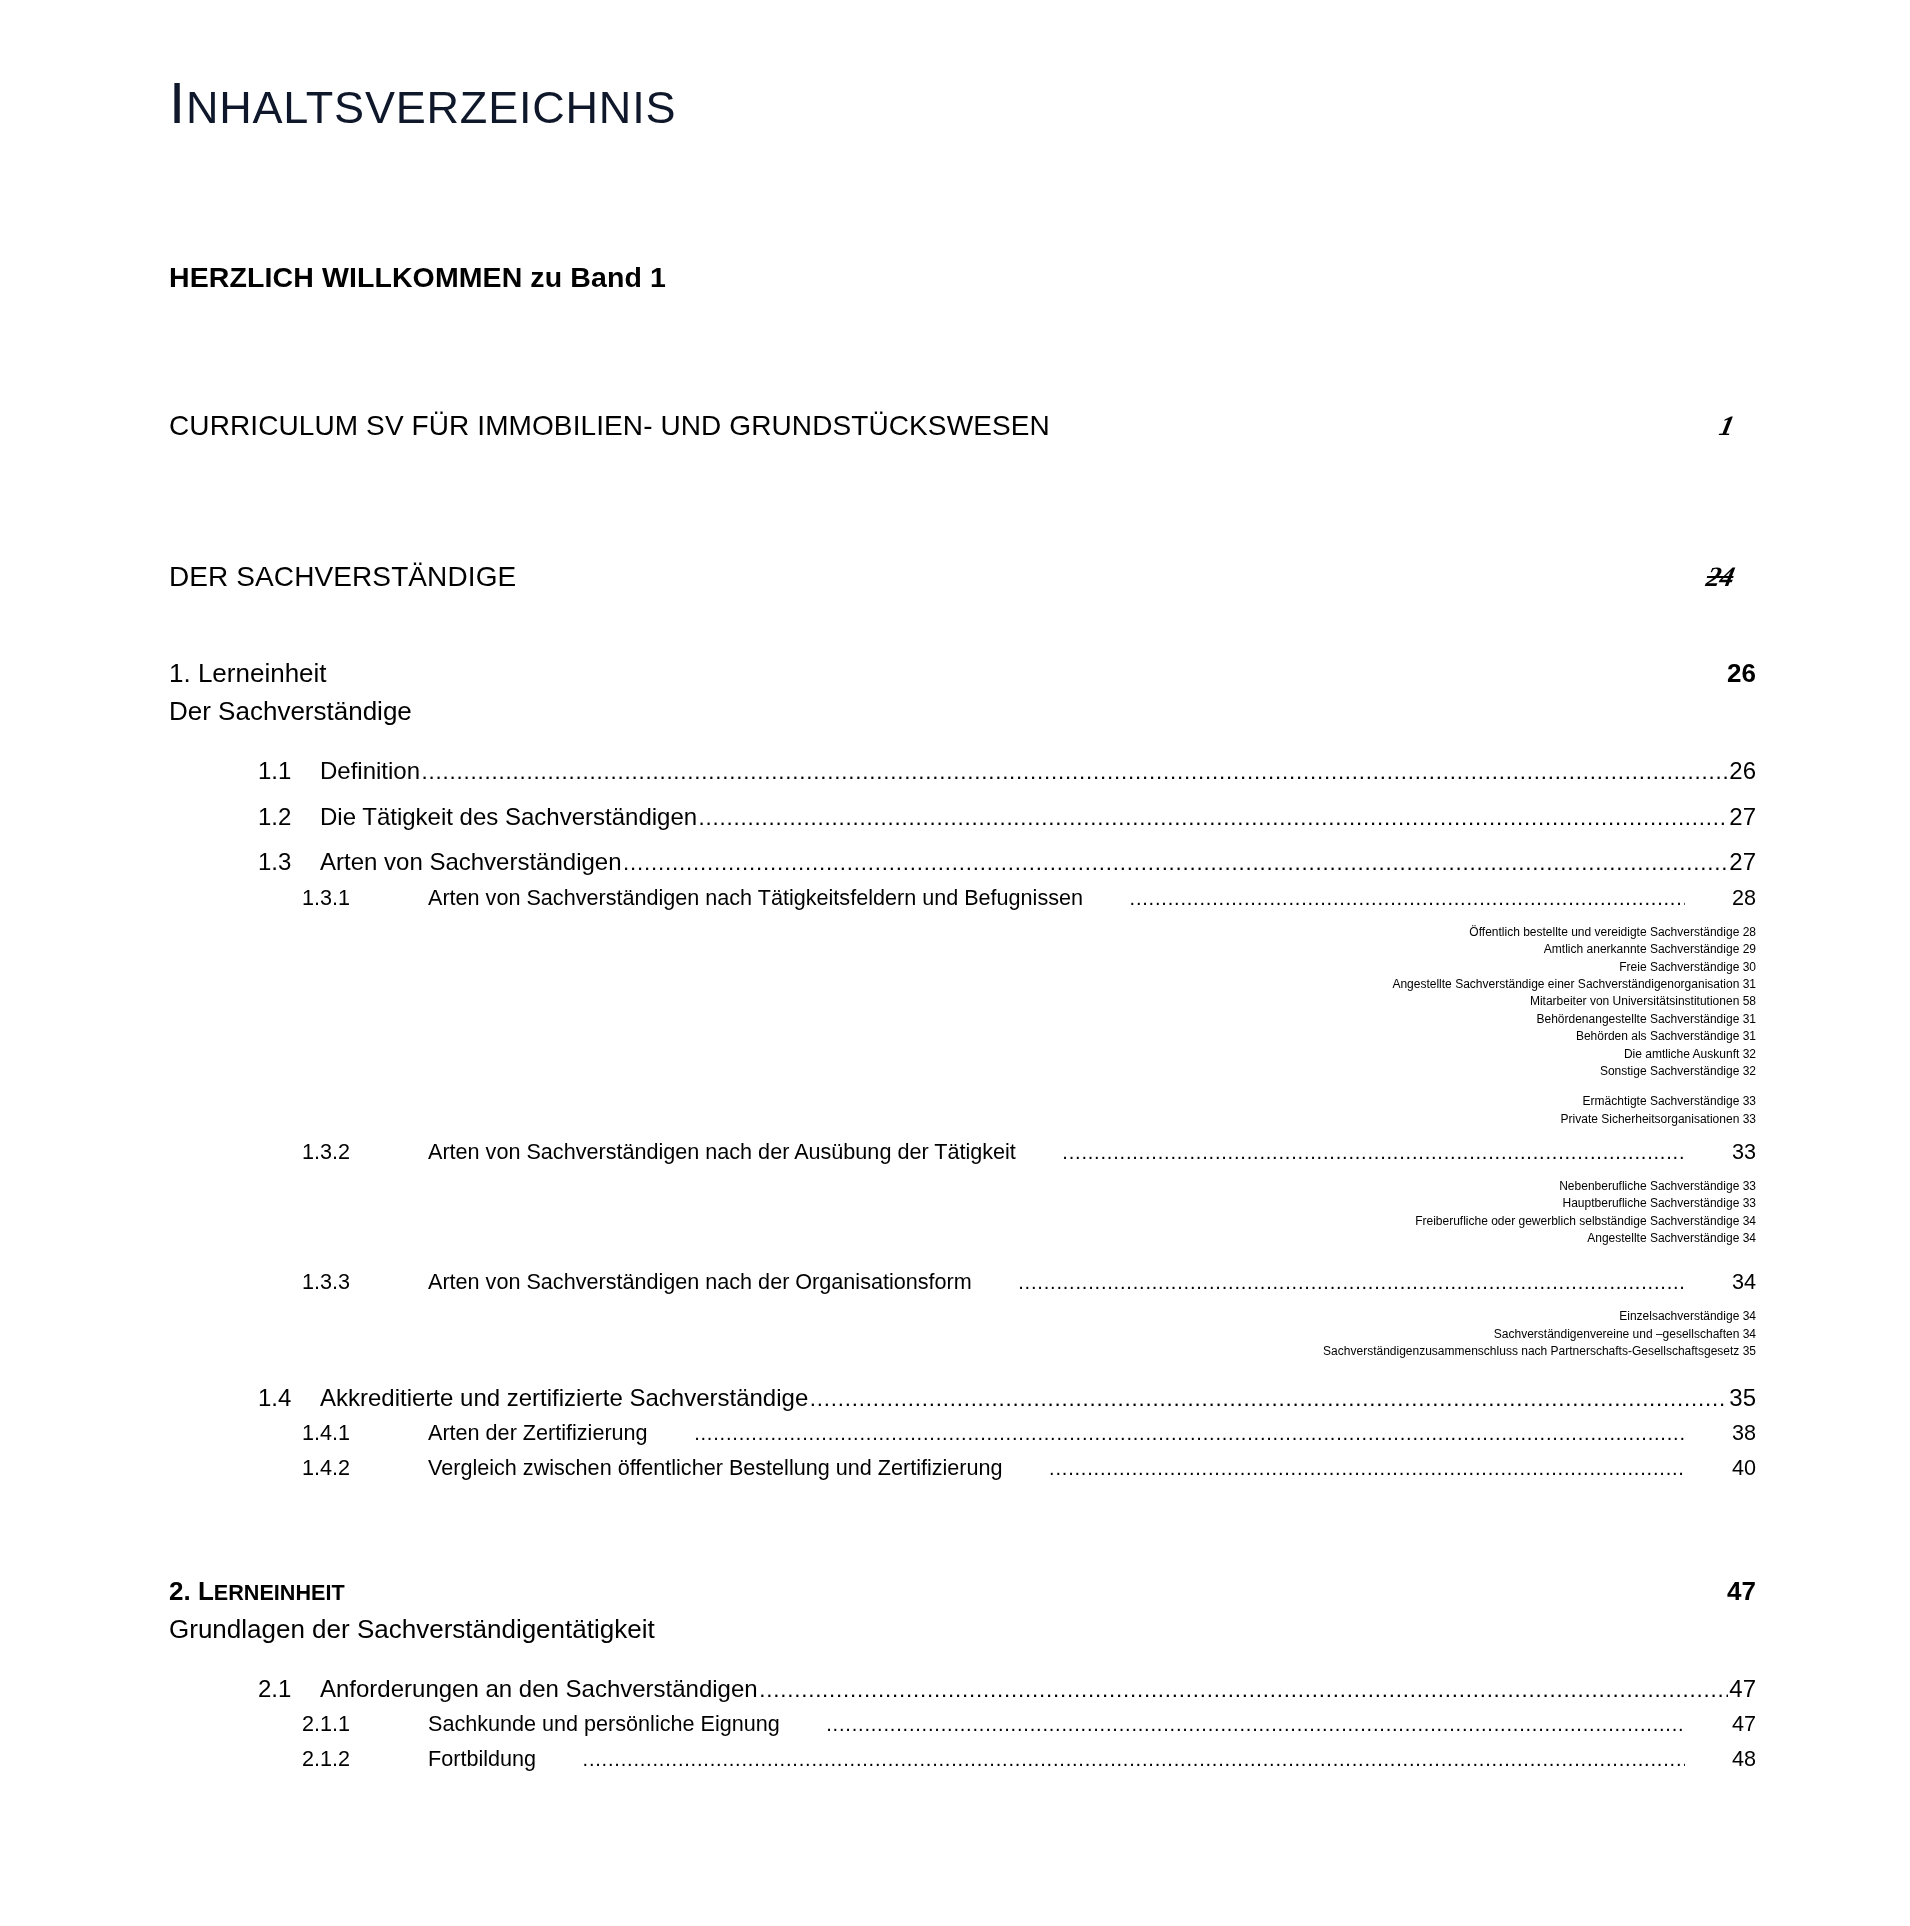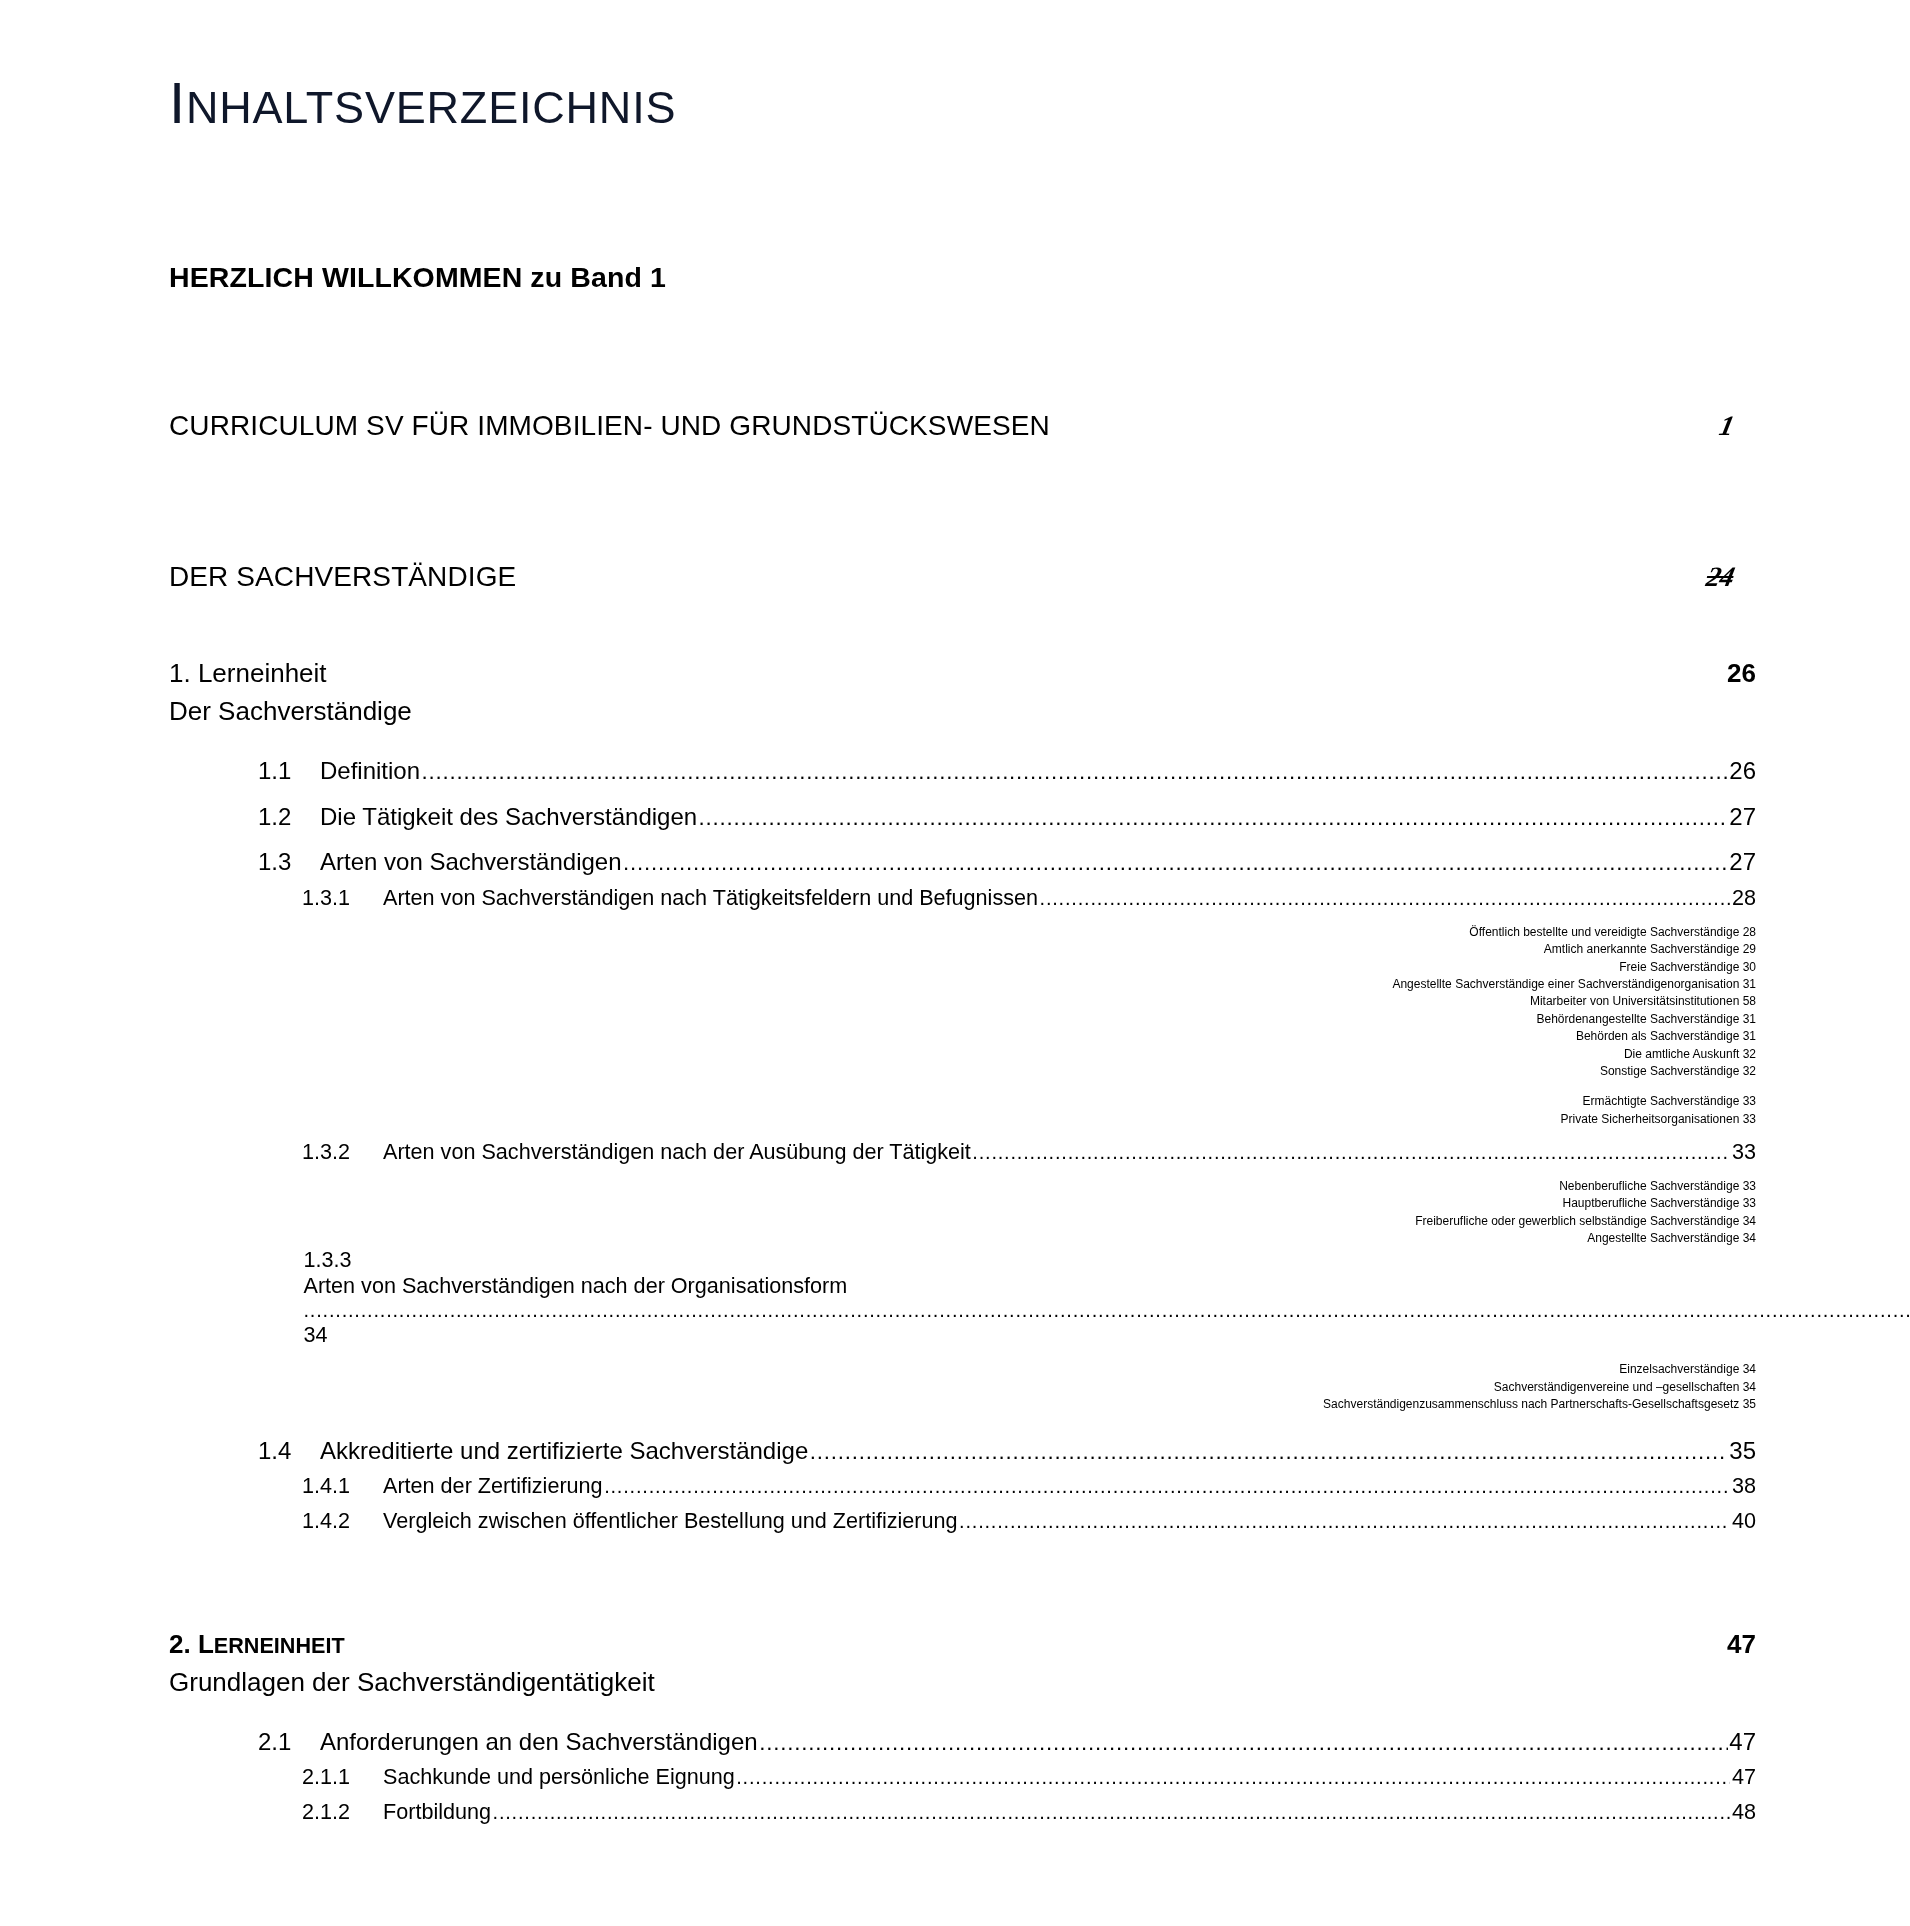--- a/index.html
+++ b/index.html
@@ -138,20 +138,21 @@
     padding-left: 89px;
   }
   .lvl2 .num { width: 62px; }
   .lvl2 .dots { font-size: 22.3px; }
 
   
   .lvl3 {
     font-size: 21.6px;
     margin-top: 8.5px;
     padding-left: 133px;
+    gap: 45px;
   }
   .lvl3 .num { width: 81px; }
   .lvl3 .dots { font-size: 20px; }
 
   
   .lvl4 {
     font-size: 12px;
     padding-left: 216px;
     margin-top: 13px;
     line-height: 1.45;
@@ -242,21 +243,21 @@
           <span class="pg">33</span>
         </div>
 
         <div class="lvl4">
           <div>Nebenberufliche Sachverständige 33</div>
           <div>Hauptberufliche Sachverständige 33</div>
           <div>Freiberufliche oder gewerblich selbständige Sachverständige 34</div>
           <div>Angestellte Sachverständige 34</div>
         </div>
 
-        <div class="entry lvl3" style="margin-top:0;flex-direction:column;">
+        <div class="entry lvl3" style="margin-top:22px;">
           <span class="num">1.3.3</span>
           <span class="label">Arten von Sachverständigen nach der Organisationsform</span>
           <span class="dots">................................................................................................................................................................................................................................................................</span>
           <span class="pg">34</span>
         </div>
 
         <div class="lvl4">
           <div>Einzelsachverständige 34</div>
           <div>Sachverständigenvereine und –gesellschaften 34</div>
           <div>Sachverständigenzusammenschluss nach Partnerschafts-Gesellschaftsgesetz 35</div>

